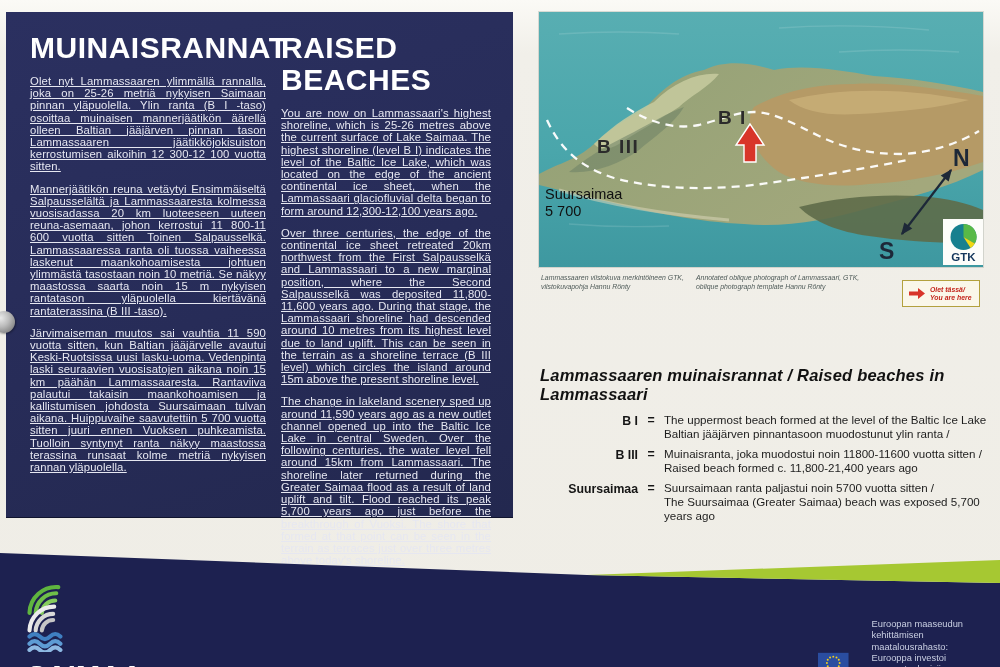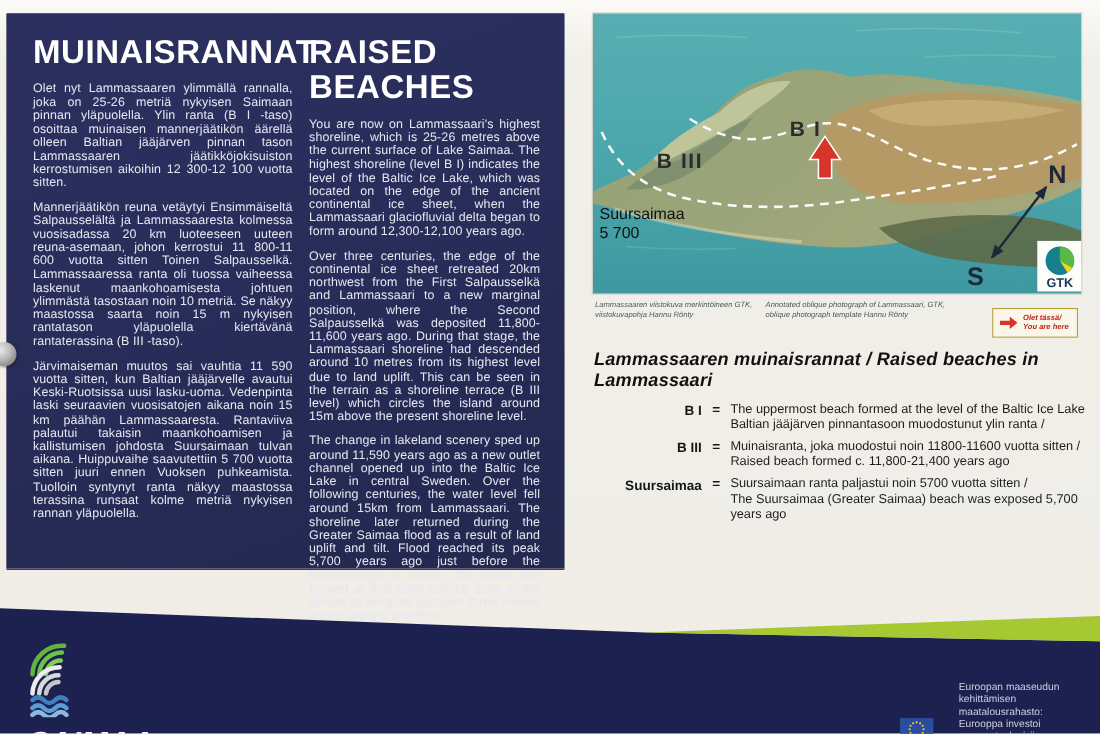--- a/index.html
+++ b/index.html
@@ -22,21 +22,21 @@
     color:#e8e9f3;
   }
   .col-fi { width:236px; }
   .col-en { width:226px; }
   .panel h1 {
     font-size:30px; line-height:32px; font-weight:800; letter-spacing:.5px;
     color:#ffffff; margin-bottom:11px; white-space:pre-line;
   }
   .panel p {
     font-size:11.3px; line-height:12.2px; text-align:justify;
-    letter-spacing:.1px; margin-bottom:10px; color:#e6e7f1;
+    letter-spacing:.1px; margin-bottom:10px; color:#e6e7f1;text-decoration:underline;
   }
 
   
   .photo {
     position:absolute; left:539px; top:12px; width:444px; height:255px;
     box-shadow:0 0 0 1px rgba(120,130,120,.25);
   }
   .caption {
     position:absolute; top:274px; font-size:6.9px; line-height:8.6px;
     font-style:italic; color:#4e5a58; width:165px;
@@ -47,21 +47,21 @@
   
   .yah {
     position:absolute; left:902px; top:280px; width:78px; height:27px;
     background:#faf7ea; border:1.6px solid #b3a13e;
     display:flex; align-items:center; gap:5px; padding:0 4px 0 6px;
   }
   .yah .txt { font-size:6.9px; line-height:8px; font-weight:800; font-style:italic; color:#c3241b; }
 
   
   .legend { position:absolute; left:540px; top:318px; width:456px; color:#161616; }
-  .legend h2 { font-size:16.5px; font-weight:800; font-style:italic; color:#111; letter-spacing:.2px; }
+  .legend h2 { font-size:16.5px; font-weight:800; font-style:italic; color:#111; letter-spacing:.2px;margin-top:48px; }
   .legend .rows { margin-top:9px; display:flex; flex-direction:column; gap:7px; }
   .lrow { display:grid; grid-template-columns:98px 14px auto; column-gap:6px; align-items:start; }
   .lrow .term { text-align:right; font-weight:800; font-size:12.3px; padding-top:.5px; }
   .lrow .eq { font-weight:800; font-size:12.3px; text-align:center; }
   .lrow .def { font-size:11.6px; line-height:13.6px; color:#1d1d1d; }
 
   
   .footer-svg { position:absolute; left:0; top:551px; width:1000px; height:116px; }
   .geopark { position:absolute; left:27px; top:584px; display:flex; gap:10px; align-items:flex-start;flex-direction:column; }
   .geopark .words { color:#ffffff; font-weight:800; padding-top:1px; }

